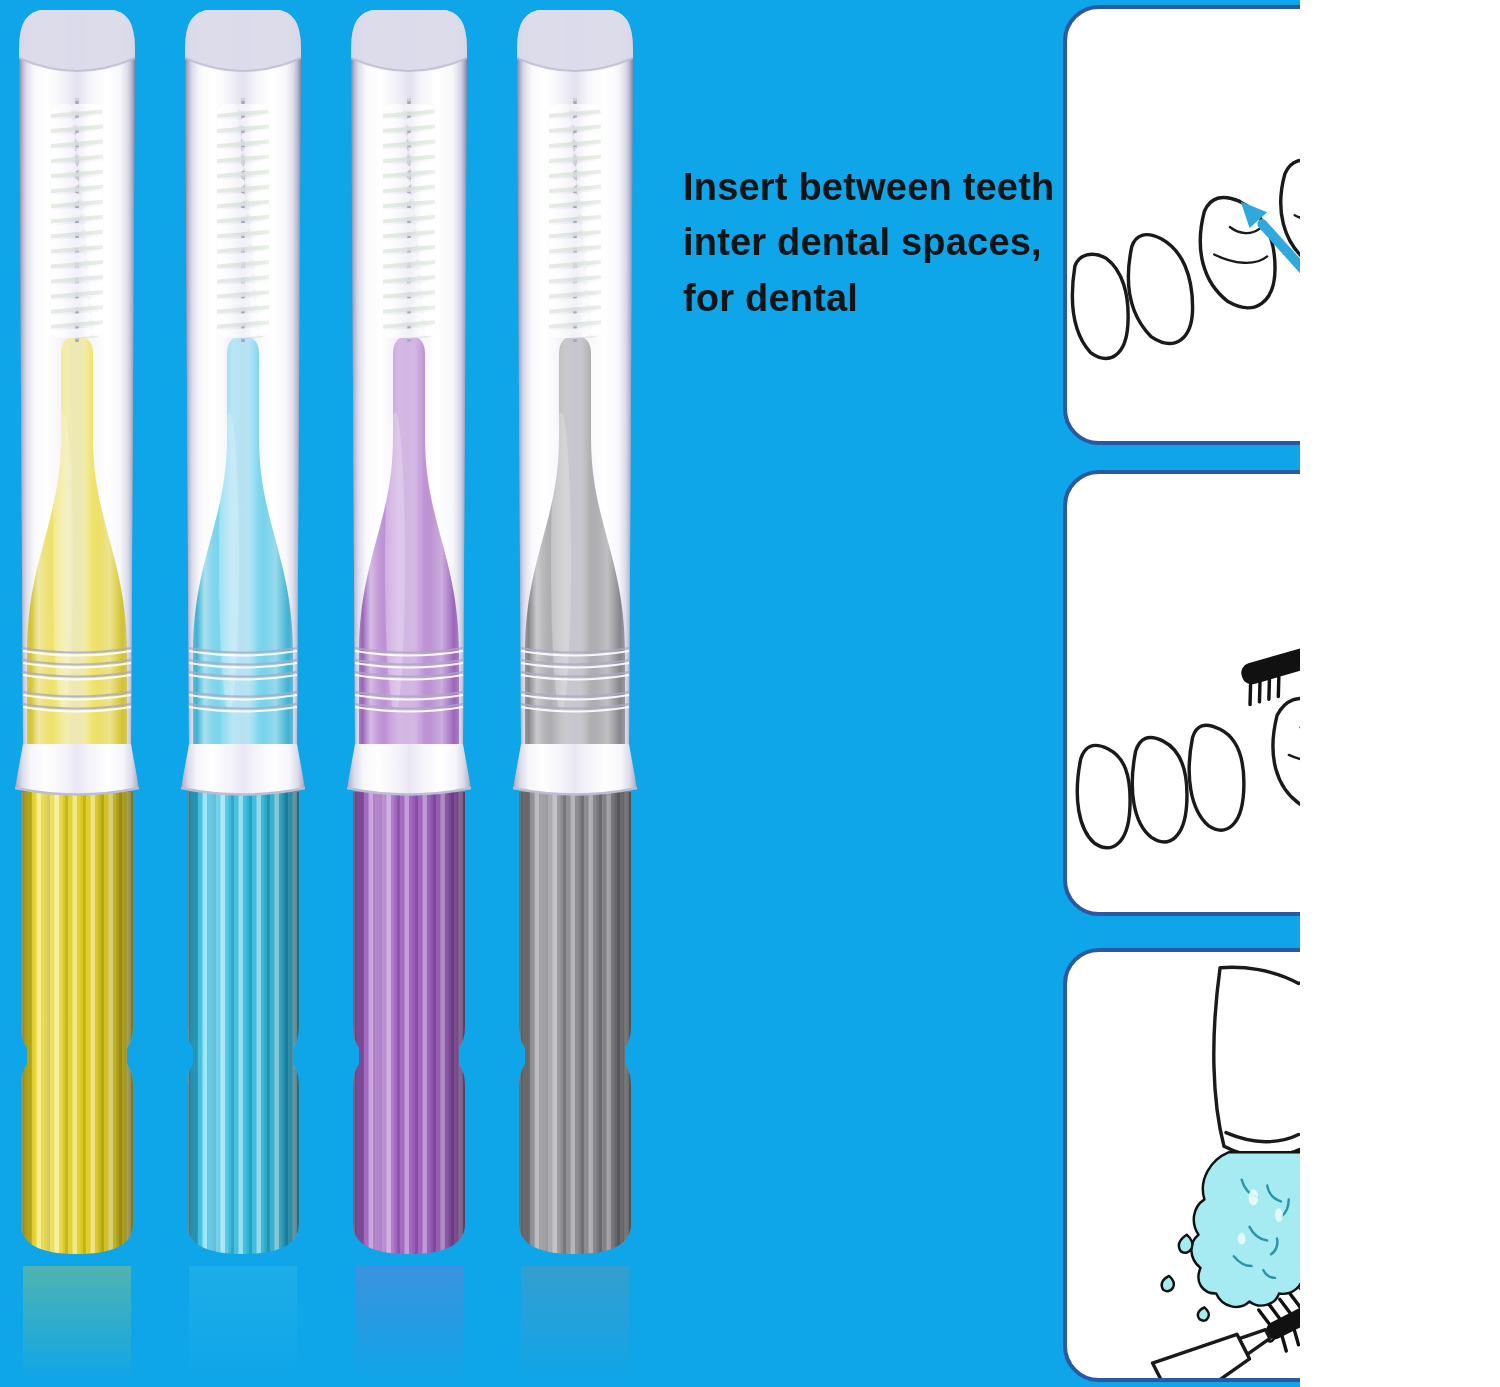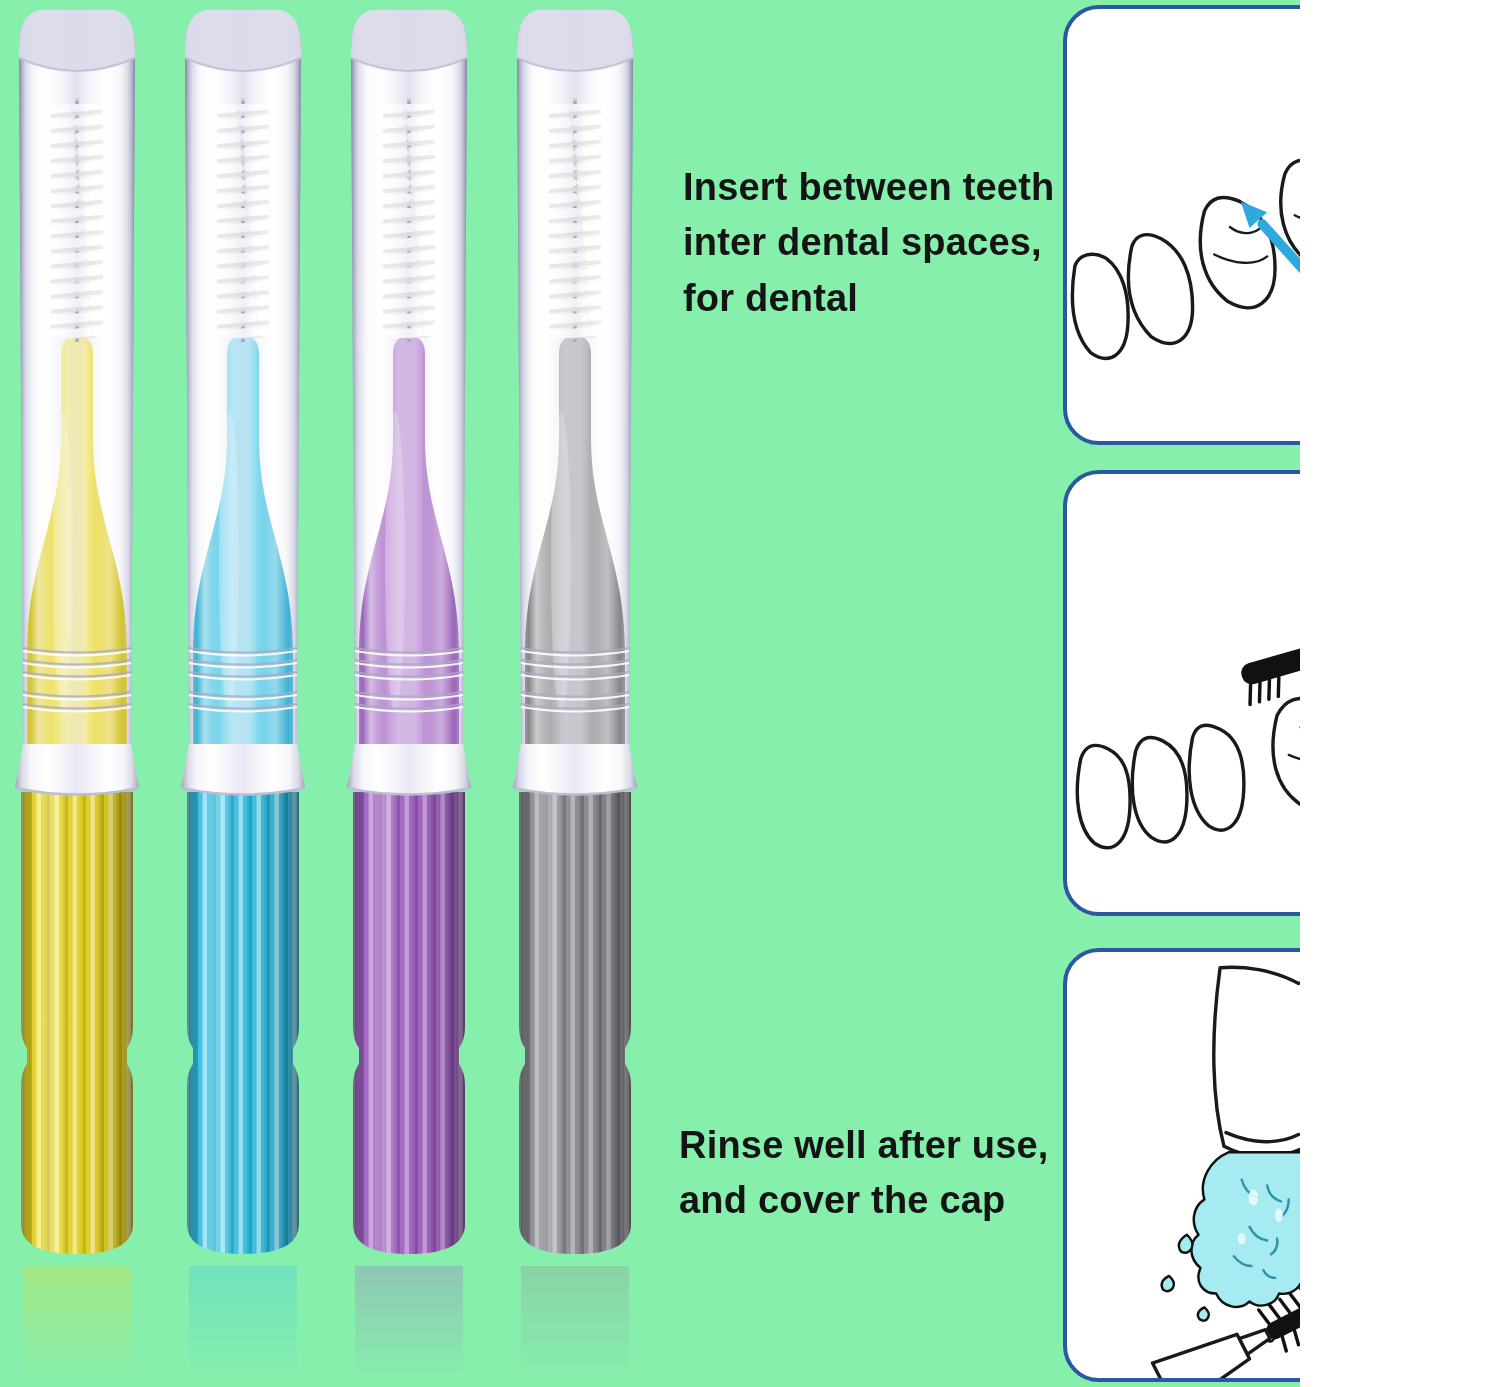--- a/index.html
+++ b/index.html
@@ -1,16 +1,16 @@
 <!DOCTYPE html>
 <html style="--panelBorder: #2B58A3; --arrow: #2FA9DD; --text: #141414; --water: #A6EBF2; --waterDeep: #2A96A8; --outline: #1a1a1a;"><head>
 <meta charset="utf-8">
 <style>
   html,body{margin:0;padding:0;background:#fff;}
-  .stage{position:relative;width:1300px;height:1387px;background:#86efac;overflow:hidden;
+  .stage{position:relative;width:1300px;height:1387px;background:#0ea5e9;overflow:hidden;
          font-family:"Liberation Sans",sans-serif;}
   .brush{position:absolute;top:2px;width:132px;height:1382px;}
   .brush svg{display:block;}
   .caption{position:absolute;white-space:pre-line;font-weight:bold;
            font-size:38px;line-height:1.46;color:var(--text,#141414);letter-spacing:0.2px;}
   .caption-1{left:683px;top:160px;width:400px;}
   .caption-2{left:661px;top:595px;width:420px;}
   .caption-3{left:679px;top:1118px;width:400px;}
   .panel{position:absolute;left:1063px;width:428px;box-sizing:border-box;background:#fff;
          border:4.5px solid var(--panelBorder,#2B58A3);border-radius:36px;overflow:hidden;}
@@ -401,22 +401,20 @@
     <path d="M10,790 L122,790 L122,1024 Q122,1038 116,1046 L116,1062 Q122,1070 122,1084 L122,1222 Q122,1252 66,1252 Q10,1252 10,1222 L10,1084 Q10,1070 16,1062 L16,1046 Q10,1038 10,1024 Z" fill="url(#grayshade)"></path>
     <path d="M12,742 L120,742 L128,786 Q66,799 4,786 Z" fill="url(#graycap)"></path>
     <path d="M4,786 Q66,799 128,786" fill="none" stroke="#bcbcd2" stroke-width="2.5"></path>
     <rect x="12" y="1264" width="108" height="116" fill="url(#grayrefl)"></rect>
   </svg>
     </div>
 
   <div class="caption caption-1">Insert between teeth
 inter dental spaces,
 for dental</div>
-  <div class="caption caption-3">Rinse well after use,
-and cover the cap</div>
 
   <div class="panel panel-1">
     <svg viewBox="0 0 428 440" preserveAspectRatio="none">
       <path class="outline" d="M330,92 C356,76 386,84 394,112 C404,196 396,310 362,430"></path>
       <path class="tooth" d="M296,66 L306,38 Q318,24 336,30 L352,44 Q360,60 352,76 L340,92 Q318,98 304,88 Z"></path>
       <path class="crack" d="M306,62 L318,48 L330,60 L342,50"></path>
       <path class="tooth" d="M356,34 L368,12 Q382,2 398,10 L410,26 Q414,44 406,56 L392,68 Q372,72 360,62 Z"></path>
       <path class="tooth" d="M8,262 C2,300 6,330 24,350 C44,364 60,352 62,322 C64,290 56,266 40,254 C26,246 12,250 8,262 Z"></path>
       <path class="tooth" d="M66,242 C58,280 64,312 86,334 C110,350 128,336 128,304 C128,272 118,246 96,234 C80,226 70,230 66,242 Z"></path>
       <path class="tooth" d="M140,206 C130,244 138,278 164,298 C192,314 212,298 212,264 C212,232 200,208 176,196 C158,188 146,192 140,206 Z"></path>

